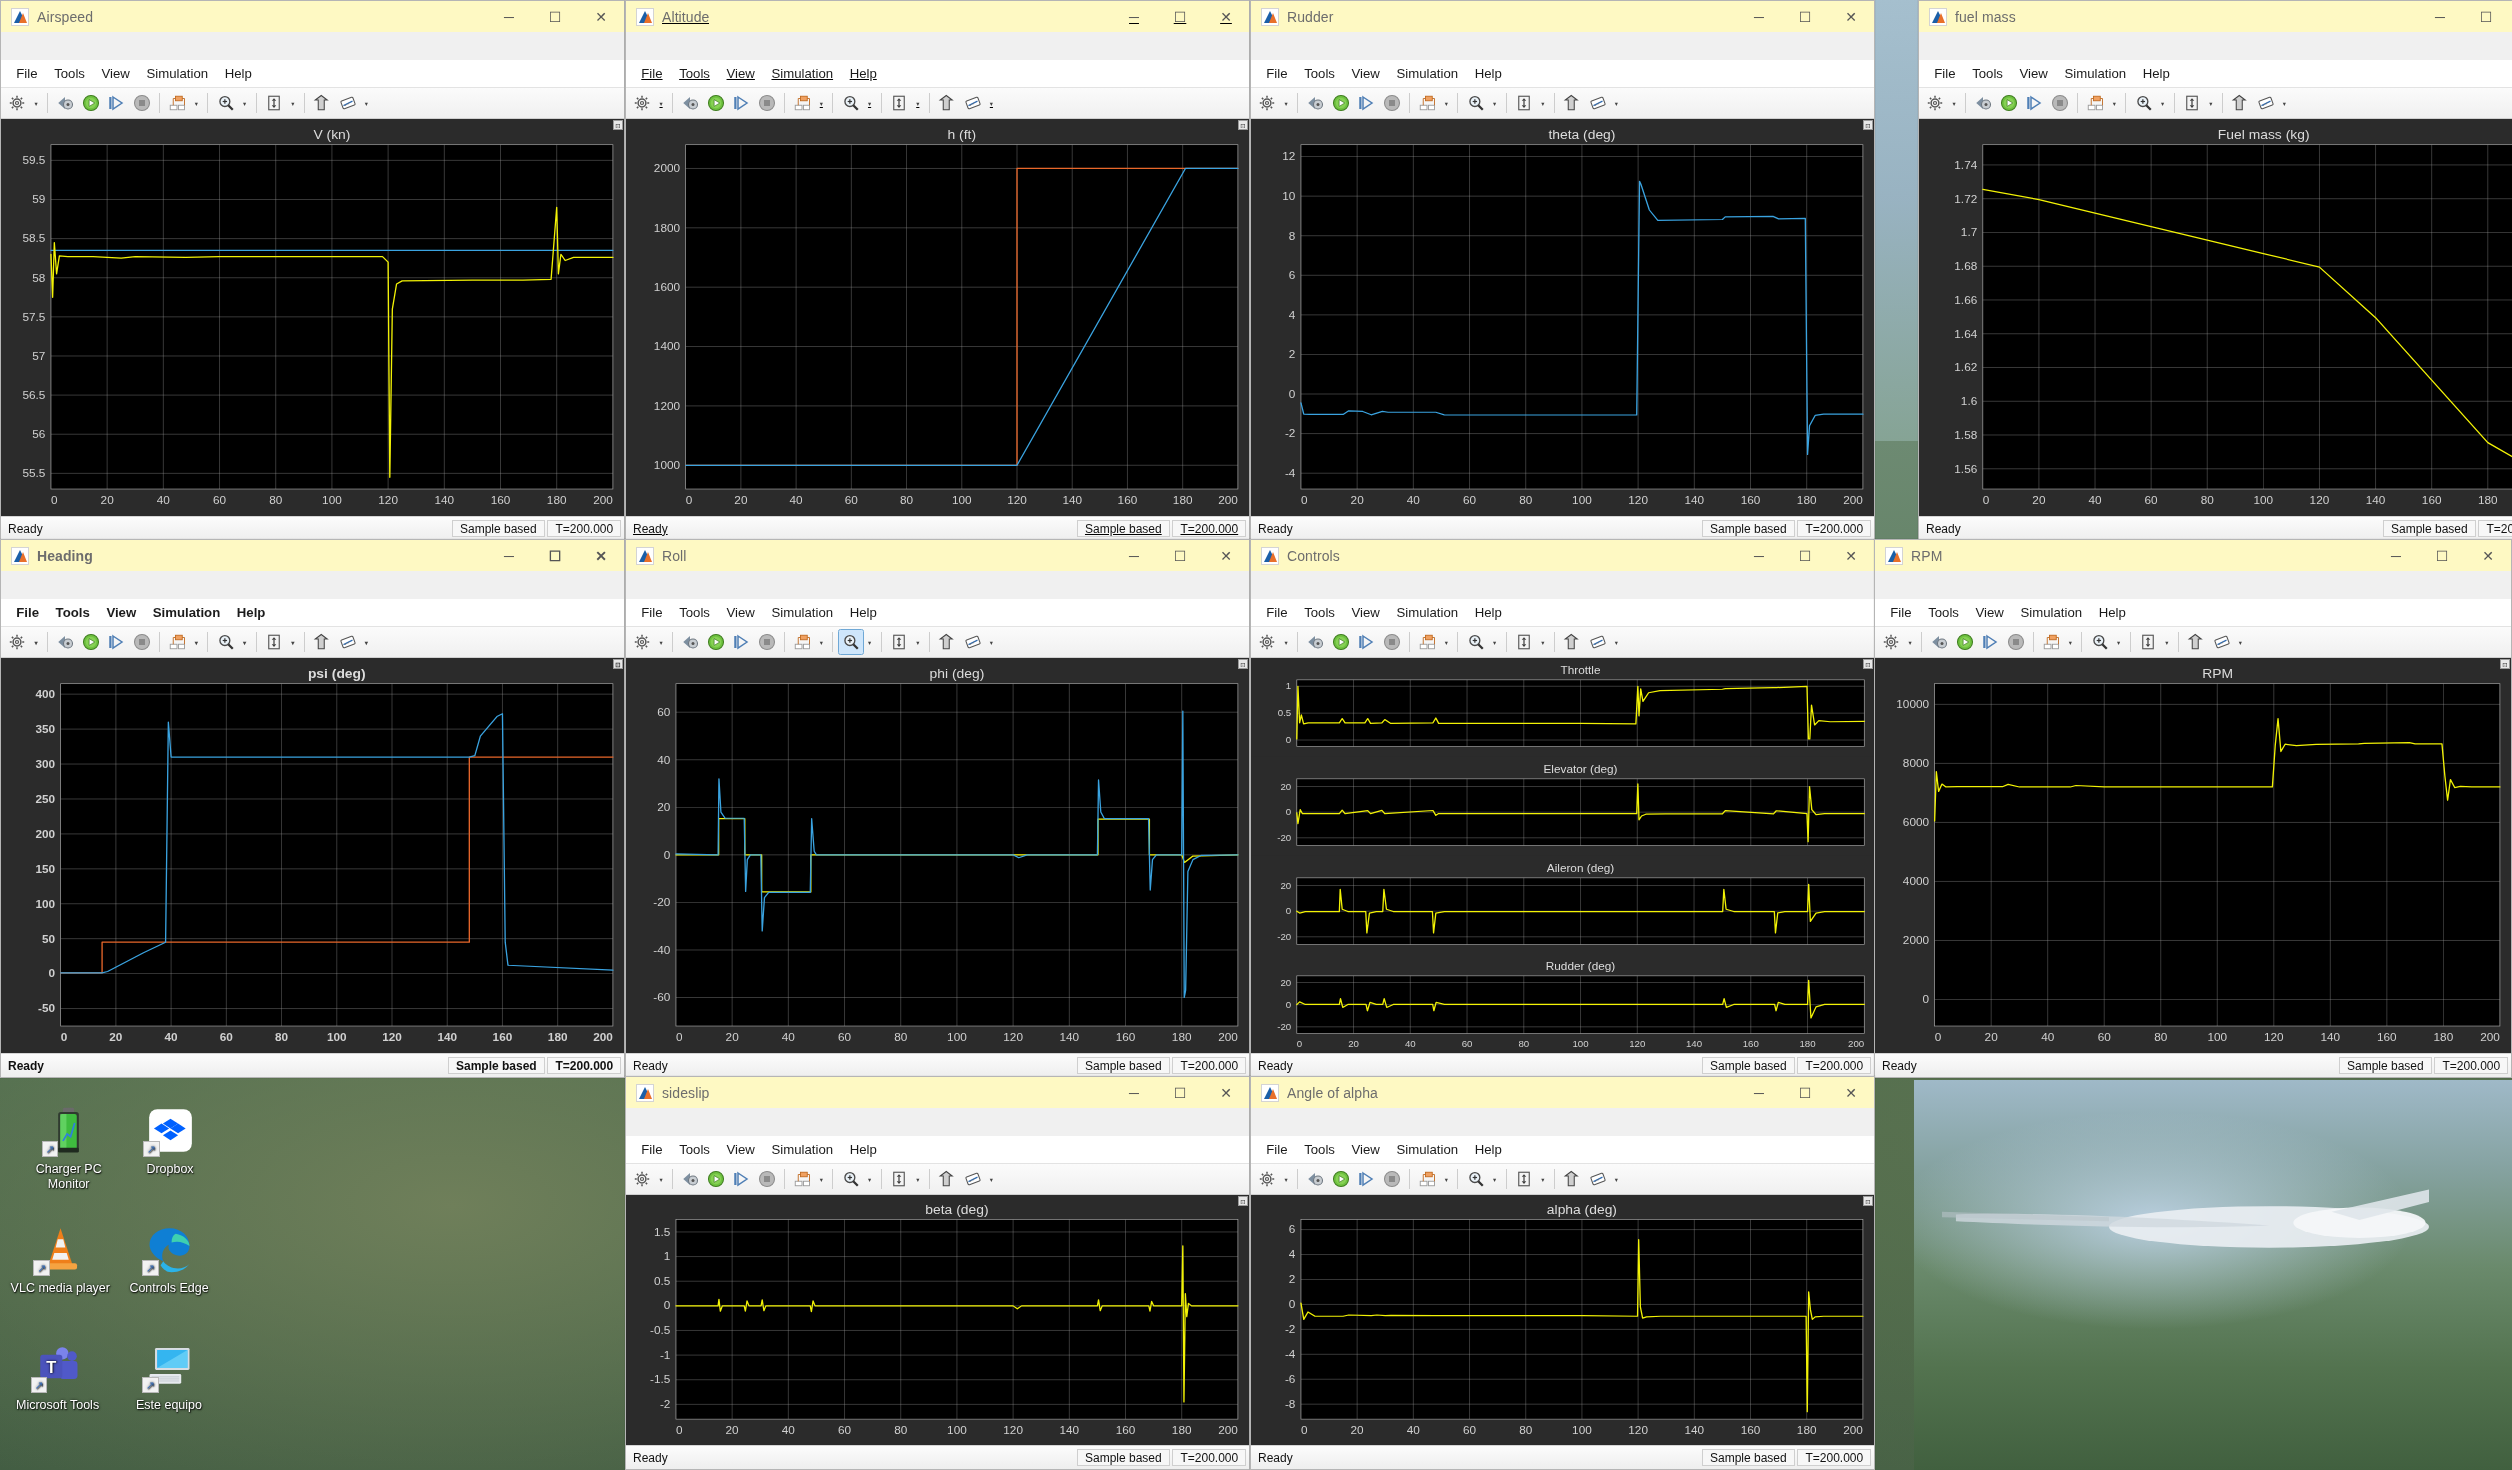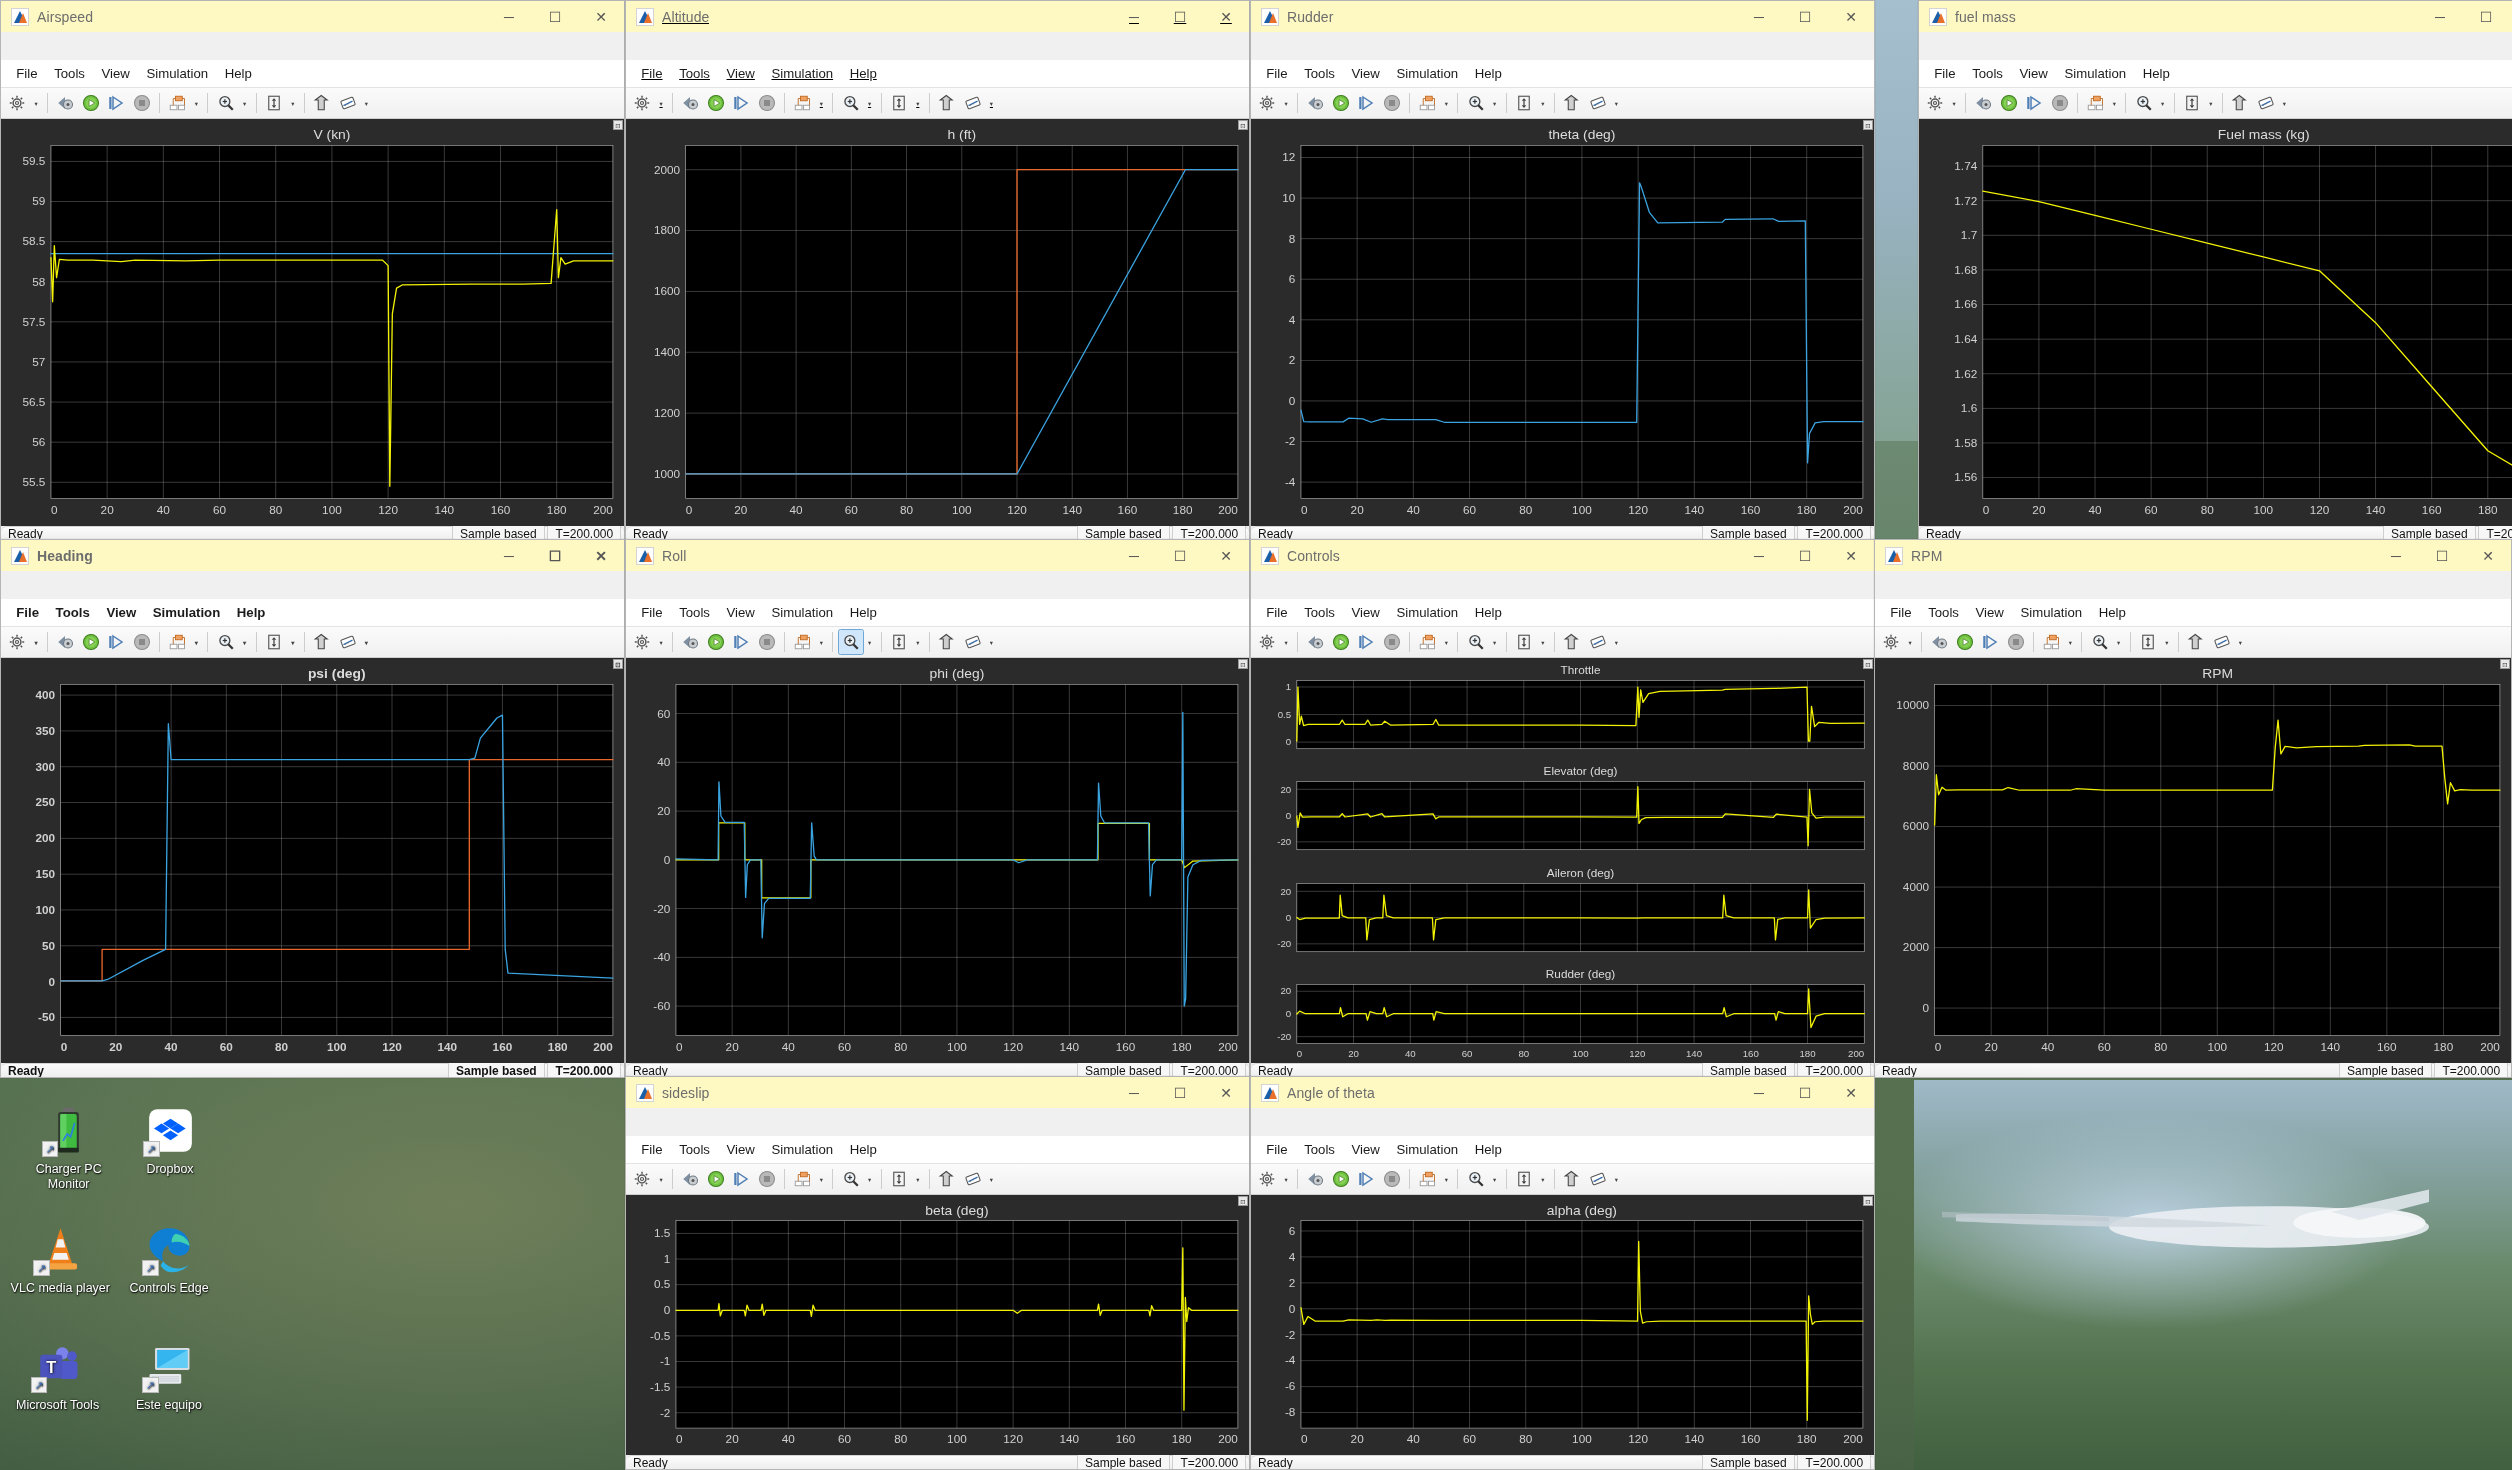--- a/index.html
+++ b/index.html
@@ -127,26 +127,25 @@
   .tb-btn.active { background: #cfe6fb; outline: 0.7px solid #6fa8d6; }
   .tb-caret {
     width: 11px; height: 24px; display: flex; align-items: center;
     justify-content: center; cursor: pointer; color: #444; font-size: 6.3px;
   }
 
   .plotarea {
     flex: 1 1 auto; background: #2b2b2b; position: relative; overflow: hidden;
   }
   .statusbar {
-    height: 14px; flex: 0 0 auto;
+    height: 24px; flex: 0 0 auto;
     background: linear-gradient(180deg,#fcfcfc 0%,#eeeeee 100%);
     border-top: 0.7px solid #d5d5d5;
     display: flex; align-items: center; font-size: 12px; color: #111;
     padding: 0 2.8px;
-    border-radius: 6px;
   }
   .sb-left { padding-left: 4.2px; }
   .sb-cell {
     border: 0.7px solid #cfcfcf; background: #f7f7f7;
     height: 16.7px; display: flex; align-items: center;
     padding: 0 7px; margin-left: 2.8px; white-space: nowrap;
   }
   .sb-spacer { flex: 1 1 auto; }
 
   .svgplot { display: block; width: 100%; height: 100%; }
@@ -1795,21 +1794,21 @@
   <div class="statusbar">
     <span class="sb-left">Ready</span>
     <span class="sb-spacer"></span>
     <span class="sb-cell">Sample based</span>
     <span class="sb-cell">T=200.000</span>
   </div>
   </div>
 <div class="scope" id="win-angle-of-attack" style="left:1250px; top:1076px; width:625px; height:394px;">
   <div class="titlebar">
     <span class="title-icon"></span>
-    <span class="title-text">Angle of theta</span>
+    <span class="title-text">Angle of alpha</span>
     <span class="win-btns">
       <span class="win-btn">─</span>
       <span class="win-btn">☐</span>
       <span class="win-btn close">✕</span>
     </span>
   </div>
   <div class="menubar">
       <div class="menu-item">File</div>
       <div class="menu-item">Tools</div>
       <div class="menu-item">View</div>

